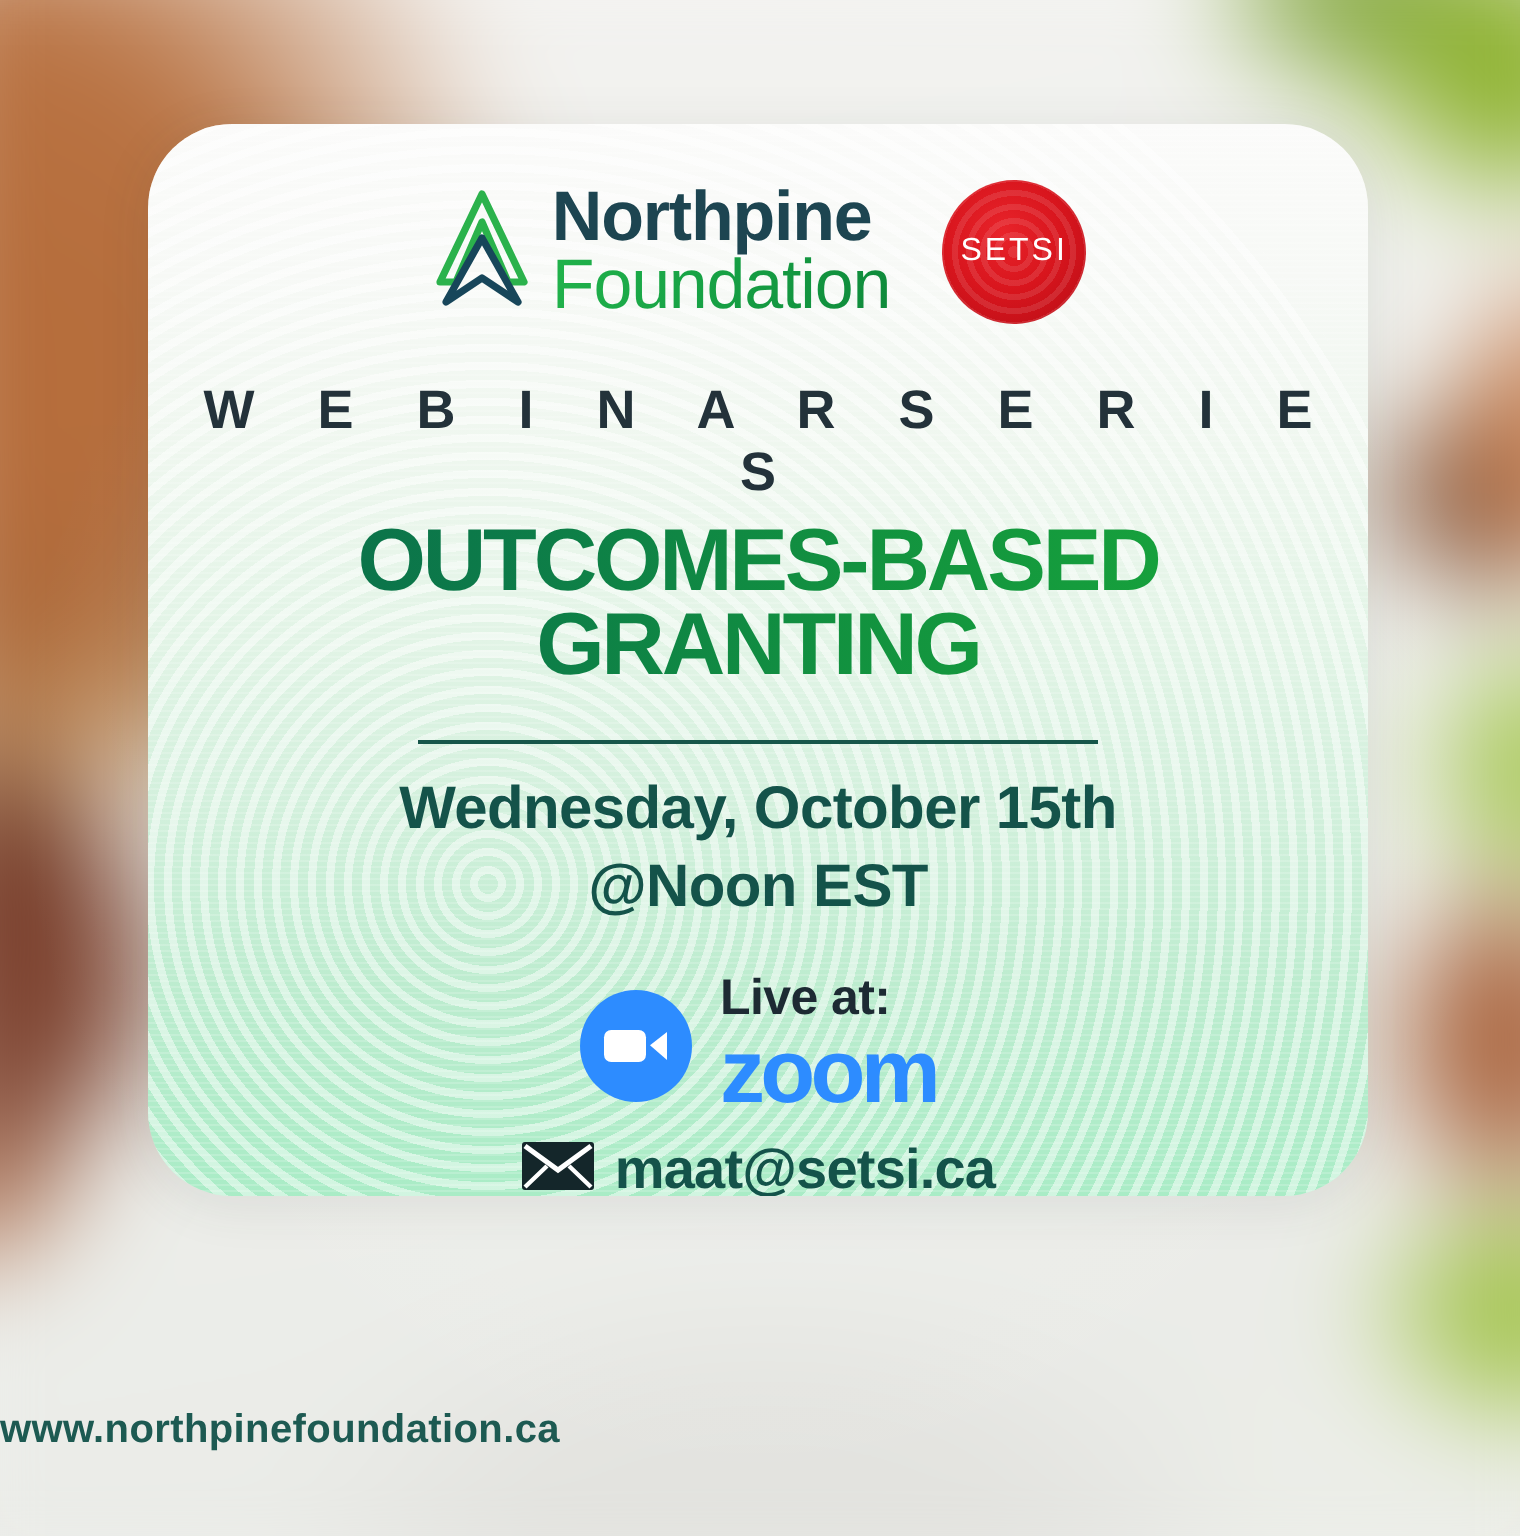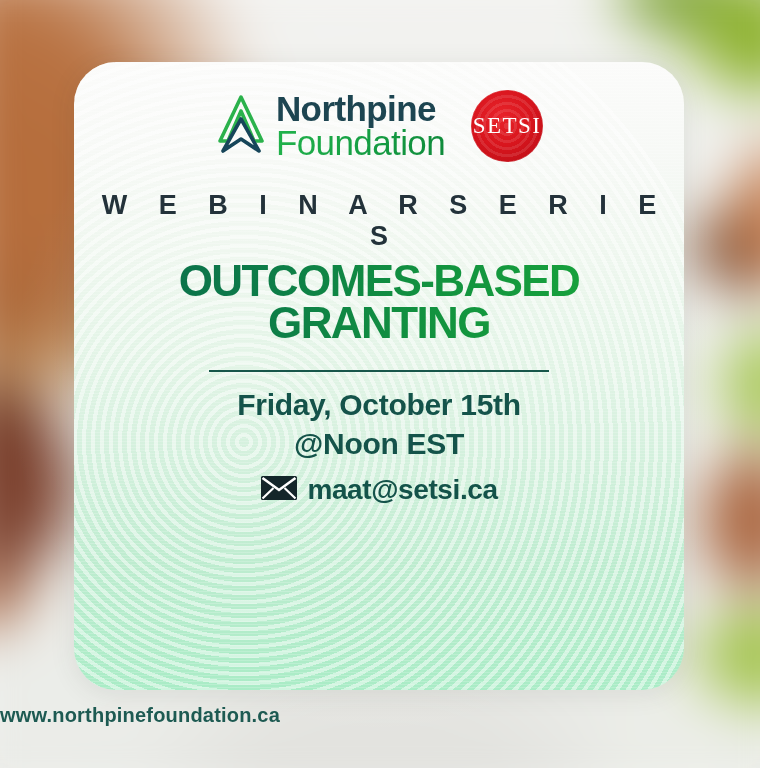--- a/index.html
+++ b/index.html
@@ -34,21 +34,21 @@
     filter:blur(26px);
   }
   #bg-vignette {
     position:absolute; inset:0;
     background:radial-gradient(ellipse 70% 70% at 50% 50%, rgba(255,255,255,.20) 0%, rgba(255,255,255,0) 70%);
   }
 
   
   #card {
     position:absolute;
-    left:74px; top:62px; width:610px; height:628px;
+    left:74px; top:62px; width:610px; height:536px;
     border-radius:42px;
     background:linear-gradient(to bottom,
         #fbfbfa 0%, #f7f9f6 14%, #eff7ef 30%,
         #e2f4e6 48%, #d2f0dc 64%, #bdeccf 80%, #a9ecc6 100%);
     box-shadow:0 4px 26px rgba(60,70,60,.10);
     overflow:hidden;
   }
   
   #card-arcs {
     position:absolute; left:-330px; top:-120px; width:1000px; height:1000px;
@@ -86,22 +86,22 @@
   }
   #setsi-logo {
     width:72px; height:72px; border-radius:50%;
     background:
       repeating-radial-gradient(circle at 50% 50%,
         rgba(255,255,255,.10) 0 3px, rgba(255,255,255,0) 3px 7px),
       radial-gradient(circle at 42% 36%, #e8232a 0%, #d8151d 48%, #b60d16 100%);
     display:flex; align-items:center; justify-content:center;
   }
   #setsi-text {
-    color:#fff; font-family:Liberation Serif, serif;
-    font-size:23px; letter-spacing:1.5px; font-weight:400;
+    color:#fff; font-family:Liberation Sans, sans-serif;
+    font-size:16px; letter-spacing:1.5px; font-weight:400;
   }
 
   
   #eyebrow {
     margin-top:28px;
     font-size:27px; font-weight:bold; letter-spacing:12px;
     color:#23323a; padding-left:12px;
   }
   #headline {
     margin-top:8px; font-size:44px; font-weight:bold;
@@ -202,25 +202,37 @@
     <div id="eyebrow">W E B I N A R   S E R I E S</div>
 
     <div id="headline">
       <span>OUTCOMES-BASED</span><br>
       <span>GRANTING</span>
     </div>
 
     
     <div id="rule"></div>
     <div id="date-line">
-      <span>Friday, October 15th</span><br>
+      <span>Wednesday, October 15th</span><br>
       <span>@Noon EST</span>
     </div>
 
     
+    <div id="zoom-row">
+      <span id="zoom-badge">
+        <svg width="34" height="22" viewBox="0 0 34 22">
+          <rect x="1" y="3" width="21" height="16" rx="3.6" fill="#ffffff"></rect>
+          <path d="M24 10.6 L32.5 4 L32.5 18 Z" fill="#ffffff"></path>
+        </svg>
+      </span>
+      <span id="zoom-text">
+        <span id="live-at">Live at:</span>
+        <span id="zoom-word">zoom</span>
+      </span>
+    </div>
 
     
 
     <div id="email-row">
       <span>
         <svg width="38" height="26" viewBox="0 0 38 26">
           <rect x="1" y="1" width="36" height="24" rx="1.5" fill="#14262a"></rect>
           <path d="M2.5 3 L19 15 L35.5 3" fill="none" stroke="#ffffff" stroke-width="2.6"></path>
           <path d="M2.5 23.5 L13.5 13 M35.5 23.5 L24.5 13" fill="none" stroke="#ffffff" stroke-width="2.2"></path>
         </svg>

